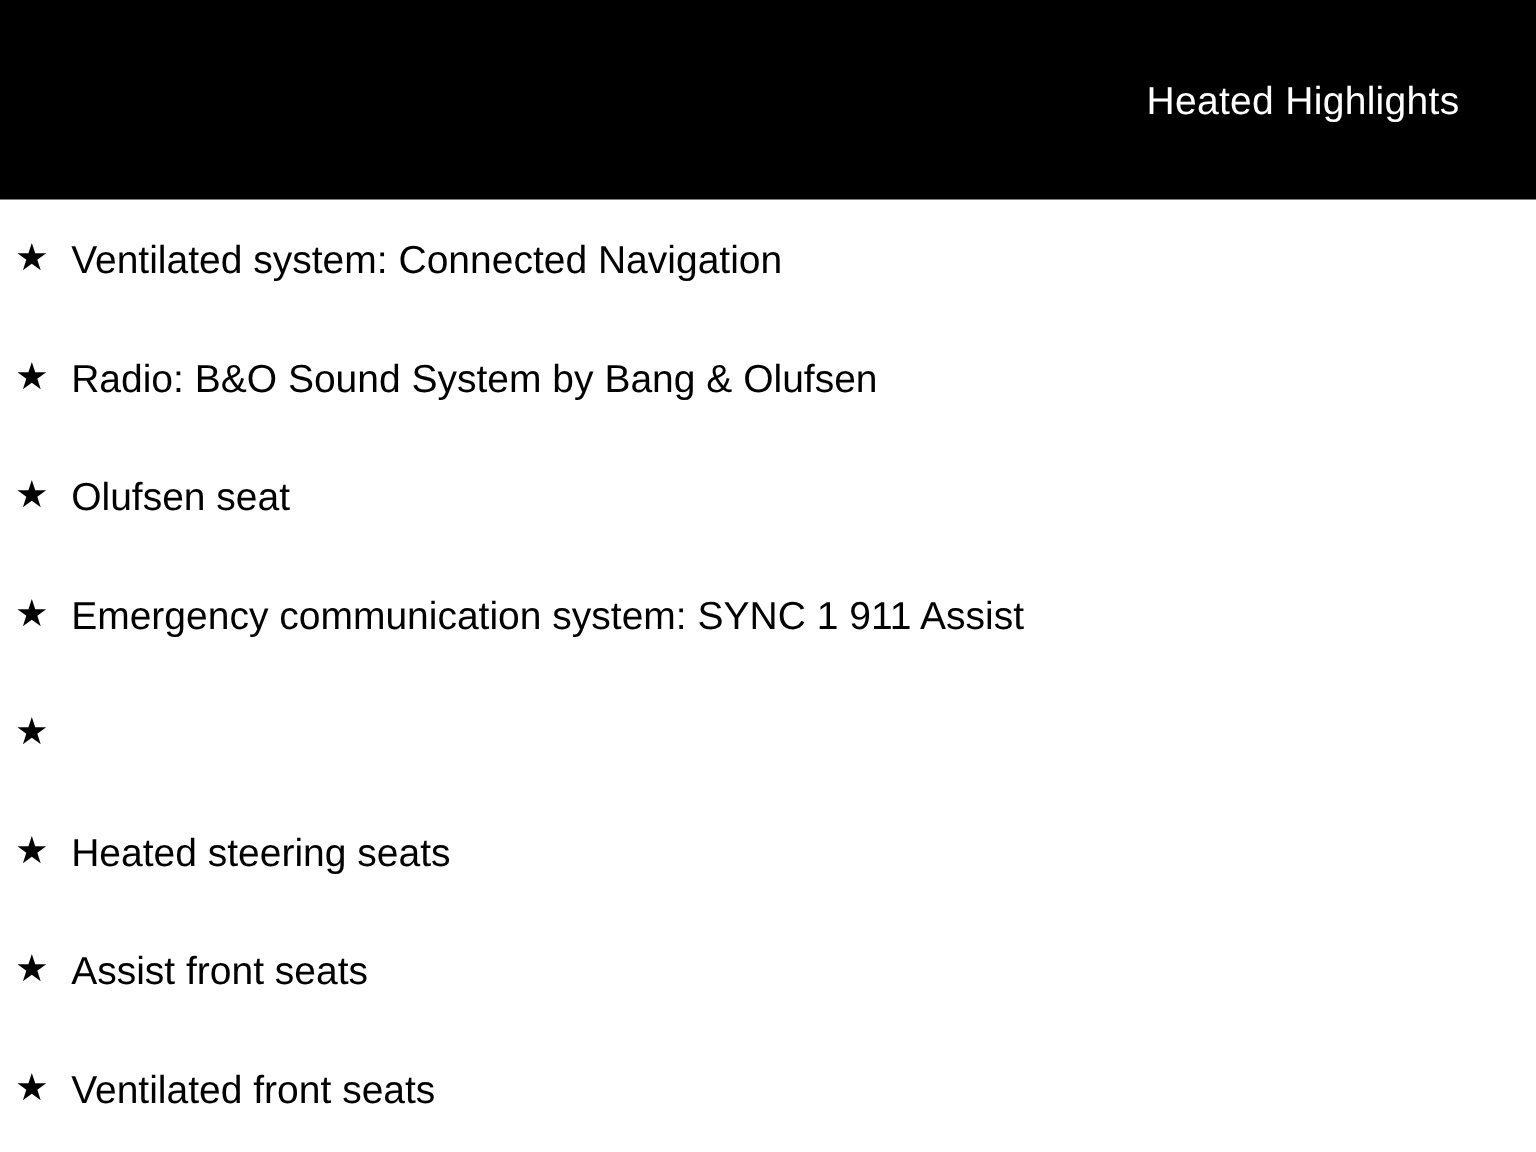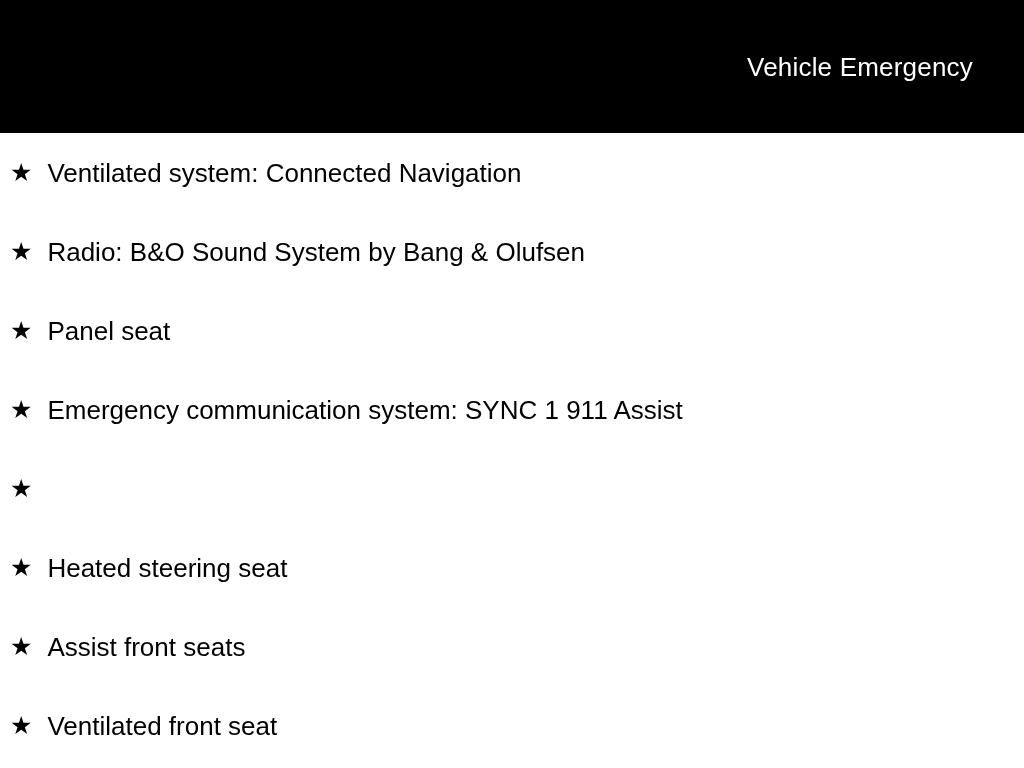--- a/index.html
+++ b/index.html
@@ -55,50 +55,50 @@
   .item-label {
     line-height: 1;
   }
 </style>
 </head>
 <body>
 
 <div class="screen">
 
   <div class="header-bar">
-    <span class="header-title">Vehicle Emergency</span>
+    <span class="header-title">Heated Highlights</span>
   </div>
 
   <ul class="highlights-list">
     <li>
       <span class="star">★</span>
       <span class="item-label">Ventilated system: Connected Navigation</span>
     </li>
     <li>
       <span class="star">★</span>
       <span class="item-label">Radio: B&amp;O Sound System by Bang &amp; Olufsen</span>
     </li>
     <li>
       <span class="star">★</span>
-      <span class="item-label">Panel seat</span>
+      <span class="item-label">Olufsen seat</span>
     </li>
     <li>
       <span class="star">★</span>
       <span class="item-label">Emergency communication system: SYNC 1 911 Assist</span>
     </li>
     <li>
       <span class="star">★</span>
     </li>
     <li>
       <span class="star">★</span>
-      <span class="item-label">Heated steering seat</span>
+      <span class="item-label">Heated steering seats</span>
     </li>
     <li>
       <span class="star">★</span>
       <span class="item-label">Assist front seats</span>
     </li>
     <li>
       <span class="star">★</span>
-      <span class="item-label">Ventilated front seat</span>
+      <span class="item-label">Ventilated front seats</span>
     </li>
   </ul>
 
 </div>
 
 </body></html>

